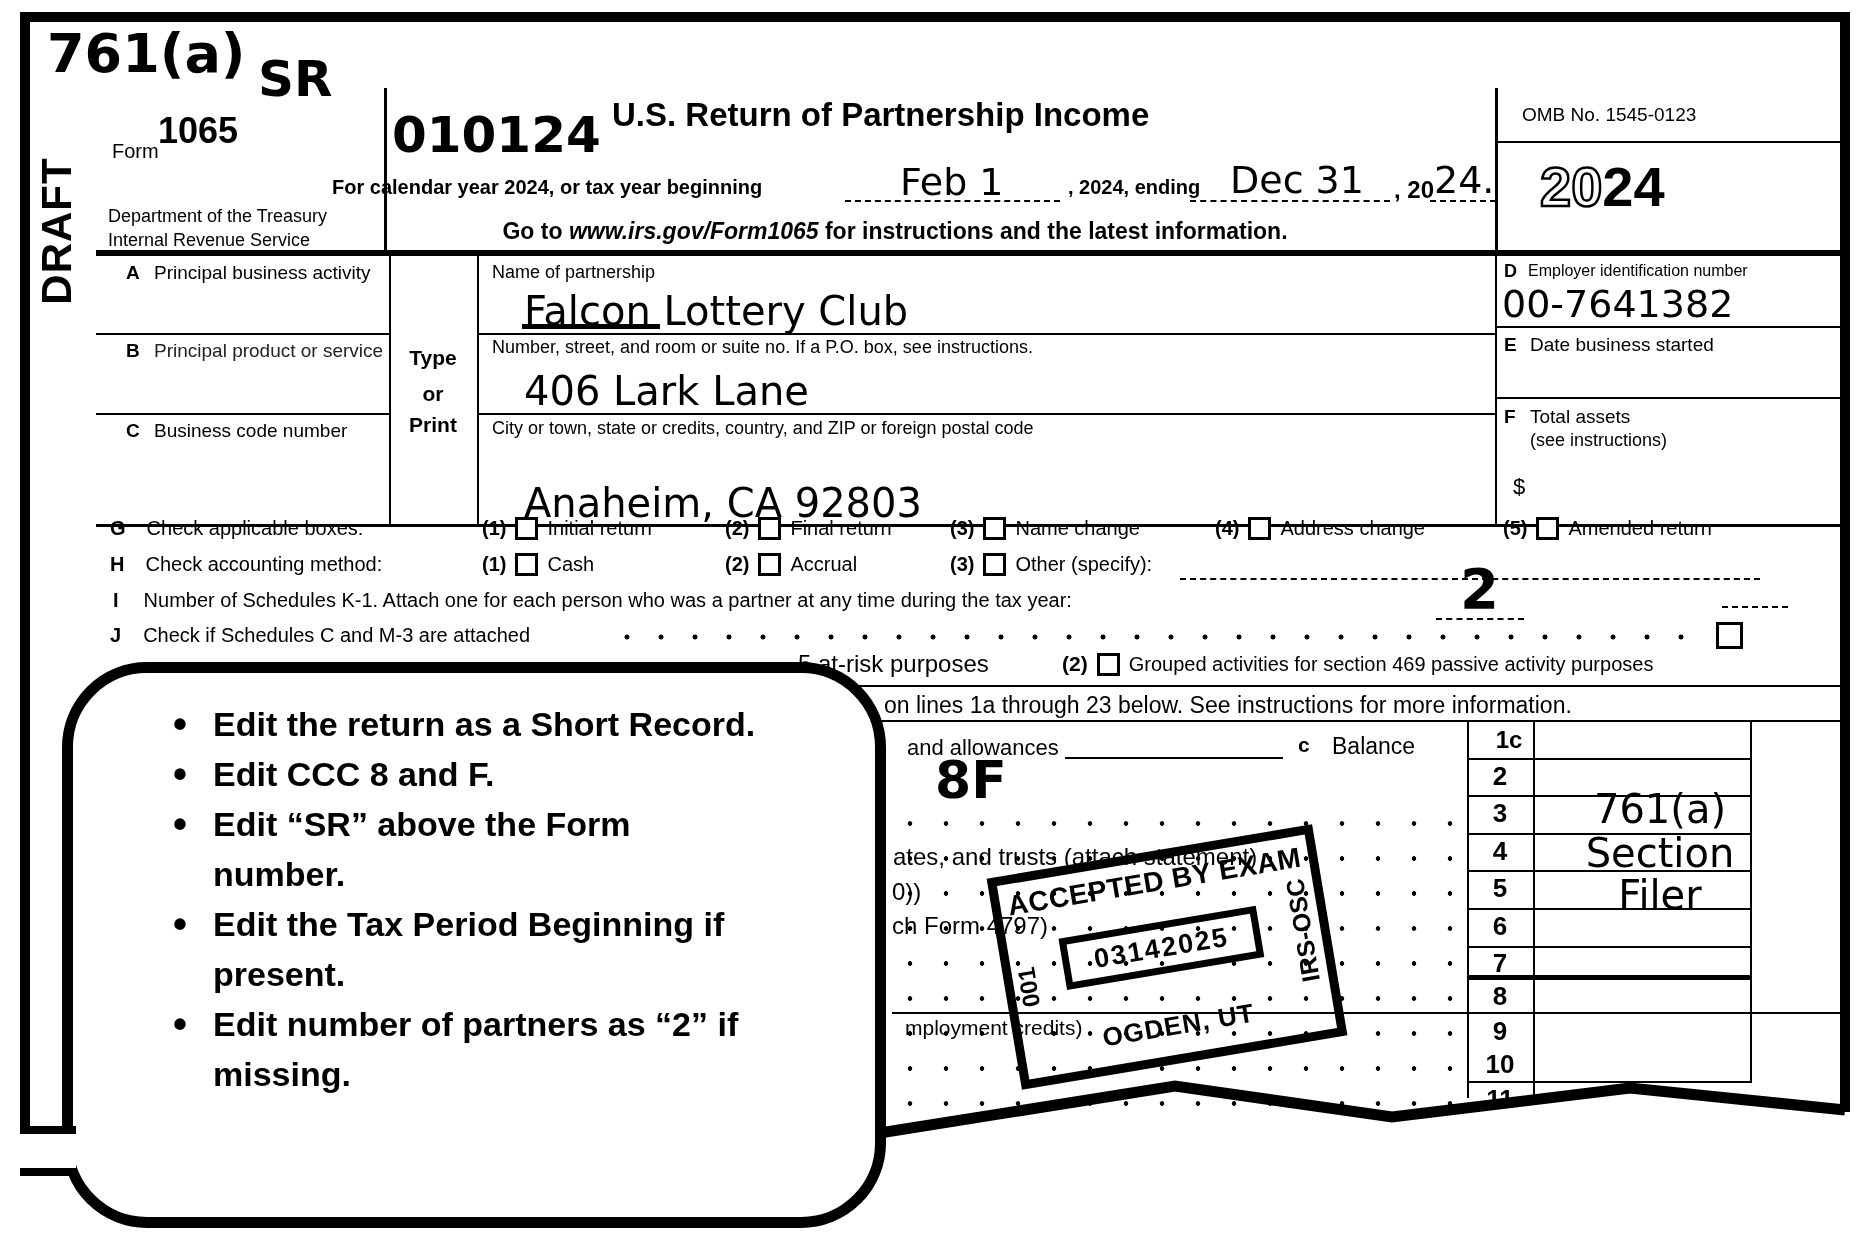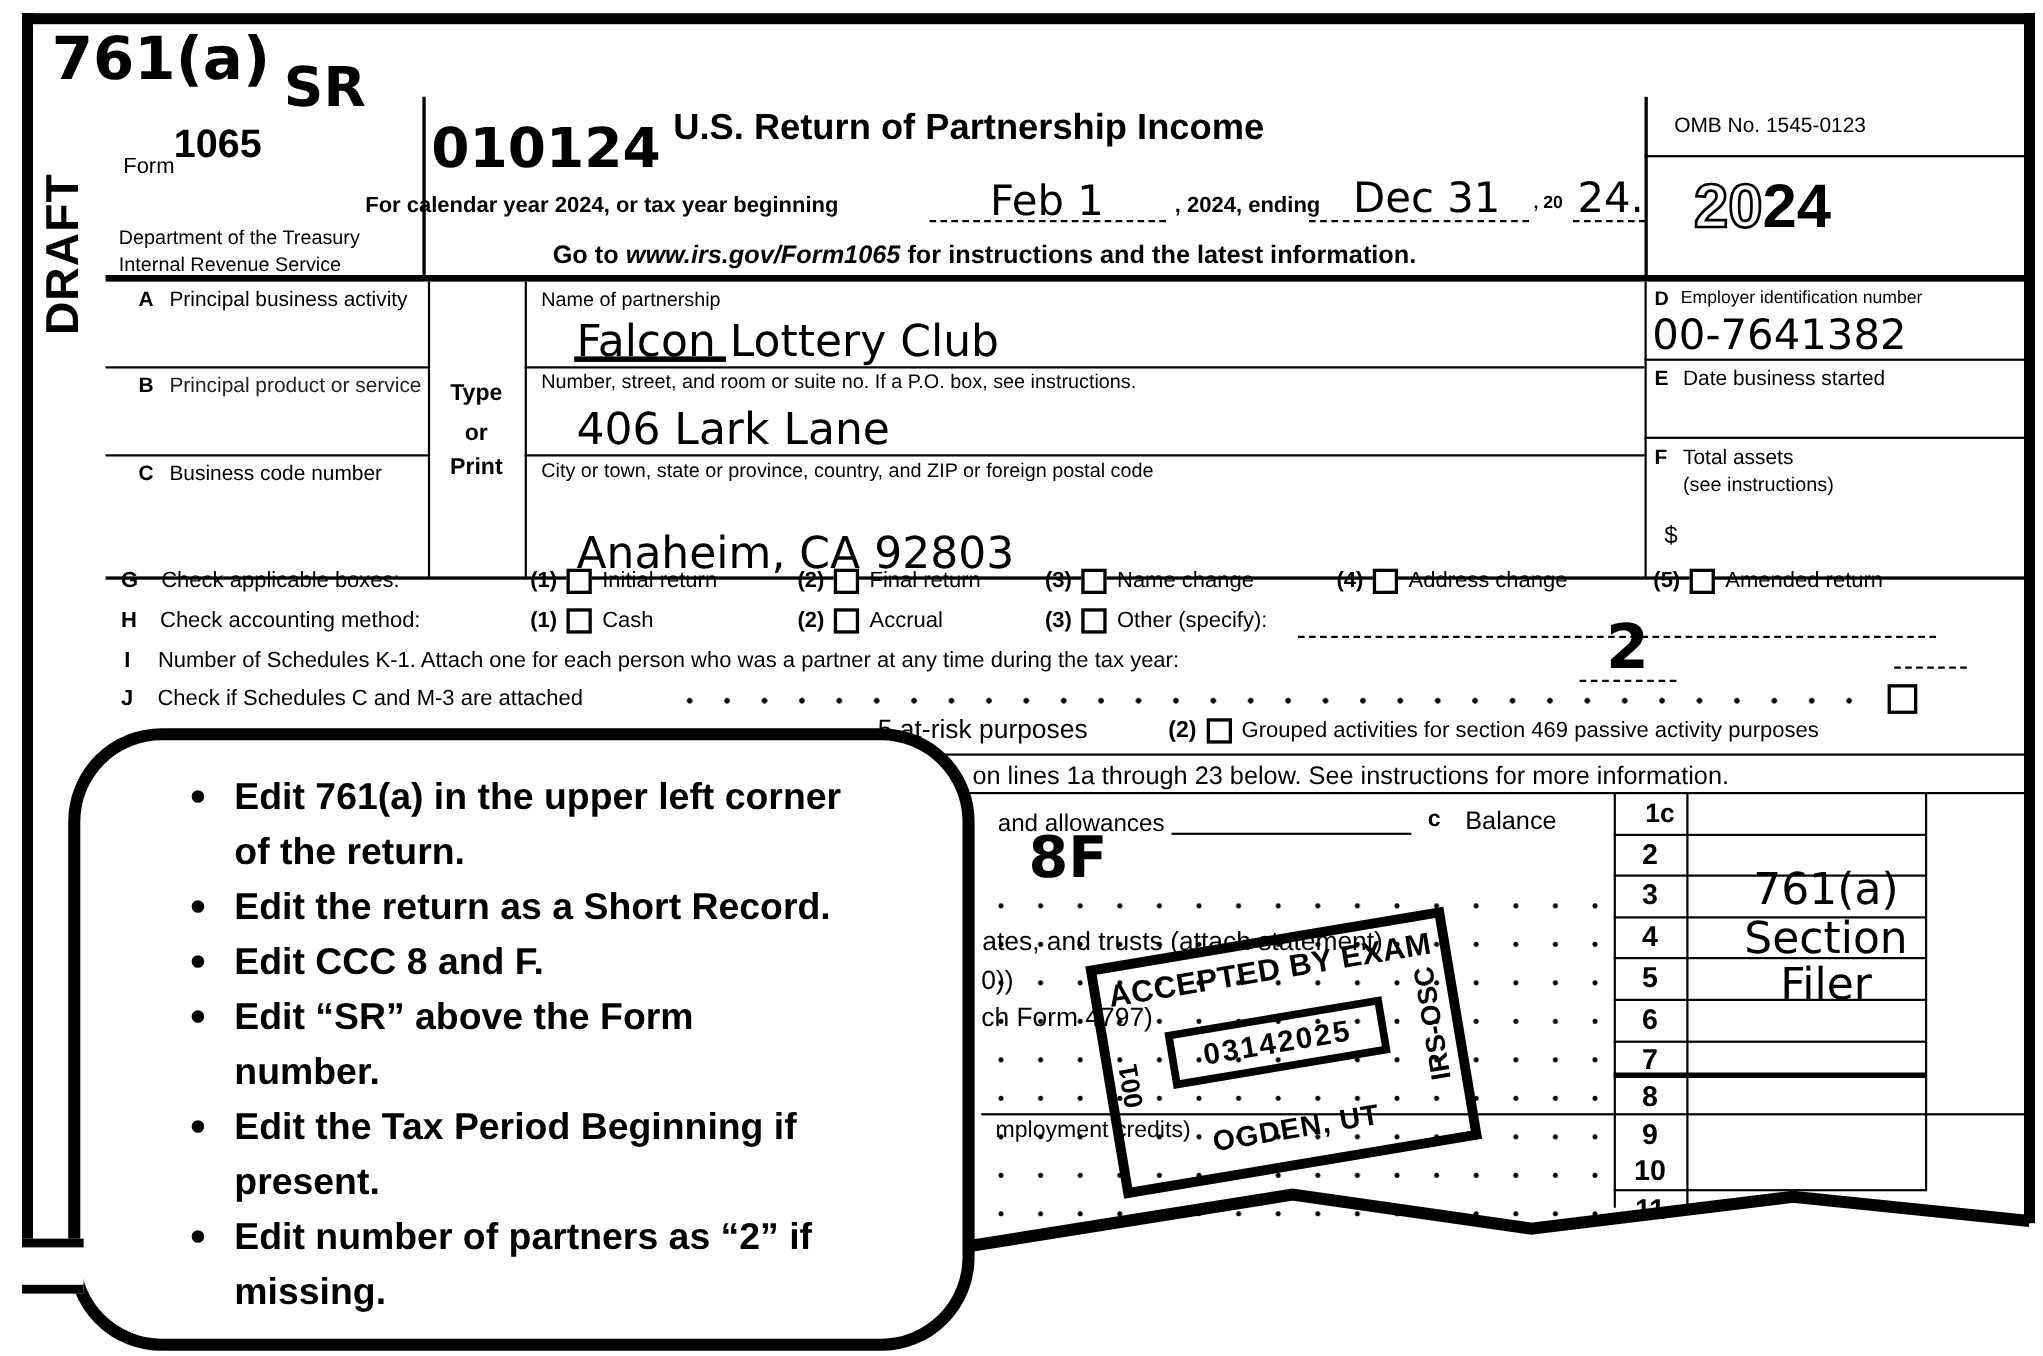--- a/index.html
+++ b/index.html
@@ -66,21 +66,21 @@
 
   <div class="abs hand" style="left:392px;top:106px;font-size:50px;font-weight:600;">010124</div>
   <div class="abs b" style="left:612px;top:96px;font-size:33px;">U.S. Return of Partnership Income</div>
 
   <div class="abs b" style="left:332px;top:176px;font-size:20px;">For calendar year 2024, or tax year beginning</div>
   <div class="abs hand" style="left:900px;top:160px;font-size:38px;">Feb 1</div>
   <div class="dash" style="left:845px;top:200px;width:215px;border-bottom-width:2px;"></div>
   <div class="abs b" style="left:1068px;top:176px;font-size:20px;">, 2024, ending</div>
   <div class="abs hand" style="left:1230px;top:158px;font-size:38px;">Dec 31</div>
   <div class="dash" style="left:1190px;top:200px;width:200px;border-bottom-width:2px;"></div>
-  <div class="abs b" style="left:1394px;top:176px;font-size:16px;">, 20</div>
+  <div class="abs b" style="left:1394px;top:176px;font-size:24px;">, 20</div>
   <div class="abs hand" style="left:1434px;top:158px;font-size:38px;">24.</div>
   <div class="dash" style="left:1430px;top:200px;width:66px;border-bottom-width:2px;"></div>
 
   <div class="abs" style="left:340px;top:218px;width:1110px;text-align:center;font-size:23px;font-weight:700;">
     <span>Go to </span><span style="font-style:italic;">www.irs.gov/Form1065</span><span> for instructions and the latest information.</span>
   </div>
 
   <div class="vl" style="left:1495px;top:88px;height:164px;width:3px;"></div>
   <div class="abs" style="left:1522px;top:104px;font-size:19px;">OMB No. 1545-0123</div>
   <div class="hl" style="left:1495px;top:141px;width:353px;"></div>
@@ -110,21 +110,21 @@
 
   <div class="abs b" style="left:389px;top:346px;width:88px;text-align:center;font-size:21px;">Type</div>
   <div class="abs b" style="left:389px;top:382px;width:88px;text-align:center;font-size:21px;">or</div>
   <div class="abs b" style="left:389px;top:413px;width:88px;text-align:center;font-size:21px;">Print</div>
 
   <div class="abs" style="left:492px;top:262px;font-size:18px;">Name of partnership</div>
   <div class="abs hand" style="left:524px;top:288px;font-size:40px;">Falcon Lottery Club</div>
   <div class="abs" style="left:522px;top:324px;width:138px;height:5px;background:#000;"></div>
   <div class="abs" style="left:492px;top:337px;font-size:18px;">Number, street, and room or suite no. If a P.O. box, see instructions.</div>
   <div class="abs hand" style="left:524px;top:368px;font-size:40px;">406 Lark Lane</div>
-  <div class="abs" style="left:492px;top:418px;font-size:18px;">City or town, state or province, country, and ZIP or foreign postal code</div>
+  <div class="abs" style="left:492px;top:418px;font-size:18px;">City or town, state or credits, country, and ZIP or foreign postal code</div>
   <div class="abs hand" style="left:524px;top:480px;font-size:40px;">Anaheim, CA 92803</div>
 
   <div class="abs b" style="left:1504px;top:261px;font-size:18px;">D</div>
   <div class="abs" style="left:1528px;top:262px;font-size:16px;">Employer identification number</div>
   <div class="abs hand" style="left:1502px;top:282px;font-size:38px;">00-7641382</div>
   <div class="abs b" style="left:1504px;top:334px;font-size:19px;">E</div>
   <div class="abs" style="left:1530px;top:334px;font-size:19px;">Date business started</div>
   <div class="abs b" style="left:1504px;top:406px;font-size:19px;">F</div>
   <div class="abs" style="left:1530px;top:406px;font-size:19px;">Total assets</div>
   <div class="abs" style="left:1530px;top:430px;font-size:18px;">(see instructions)</div>
@@ -254,24 +254,20 @@
         <span>03142025</span>
       </div>
     <div class="st-left">001</div>
     <div class="st-right">IRS-OSC</div>
     <div class="st-city">OGDEN, UT</div>
   </div>
 
   <div id="callout">
     <ul>
       <li>
-        <span class="line">Edit 761(a) in the upper left corner</span>
-        <span class="line">of the return.</span>
-      </li>
-      <li>
         <span class="line">Edit the return as a Short Record.</span>
       </li>
       <li>
         <span class="line">Edit CCC 8 and F.</span>
       </li>
       <li>
         <span class="line">Edit “SR” above the Form</span>
         <span class="line">number.</span>
       </li>
       <li>

